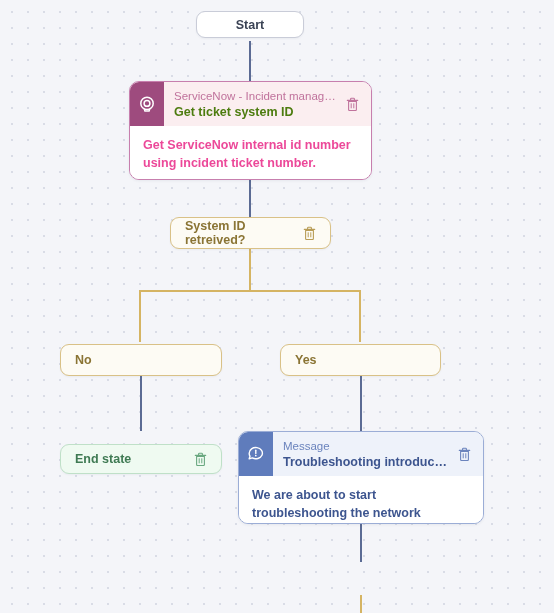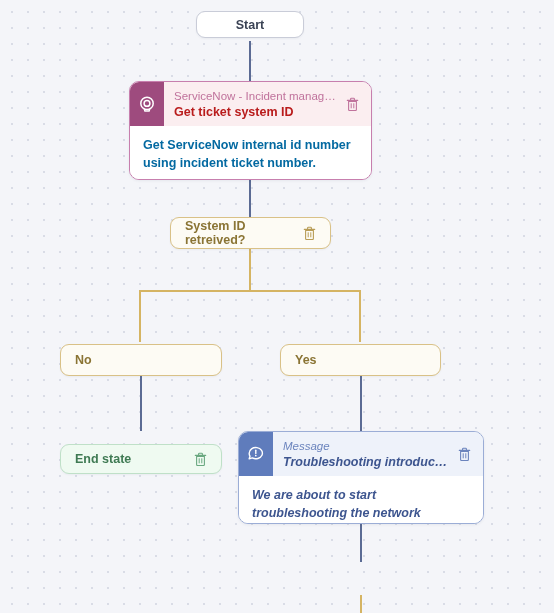--- a/index.html
+++ b/index.html
@@ -129,25 +129,25 @@
     font-weight: bold;
     line-height: 18px;
     padding: 10px 13px 12px 13px;
   }
 
   
   .card-sn { border-color: #c77fae; }
   .card-sn .card-head { background: #fbeef0; }
   .card-sn .card-badge { background: #9e4b7e; }
   .card-sn .card-kind { color: #c0739c; }
-  .card-sn .card-title { color: #b91c1c; }
-  .card-sn .card-body { color: #0369a1; }
-
-  
-  .card-msg { border-color: #9badd6; font-style: italic; }
+  .card-sn .card-title { color: #4d7c0f; }
+  .card-sn .card-body { color: #ec4899; }
+
+  
+  .card-msg { border-color: #9badd6; }
   .card-msg .card-head { background: #eef2fa; }
   .card-msg .card-badge { background: #5f7cbc; }
   .card-msg .card-kind { color: #6b84bd; }
   .card-msg .card-title { color: #3d558f; }
   .card-msg .card-body { color: #3d558f; }
 
   .trash-icon svg { display: block; }
   .badge-icon svg { display: block; }
 </style>
 </head>

